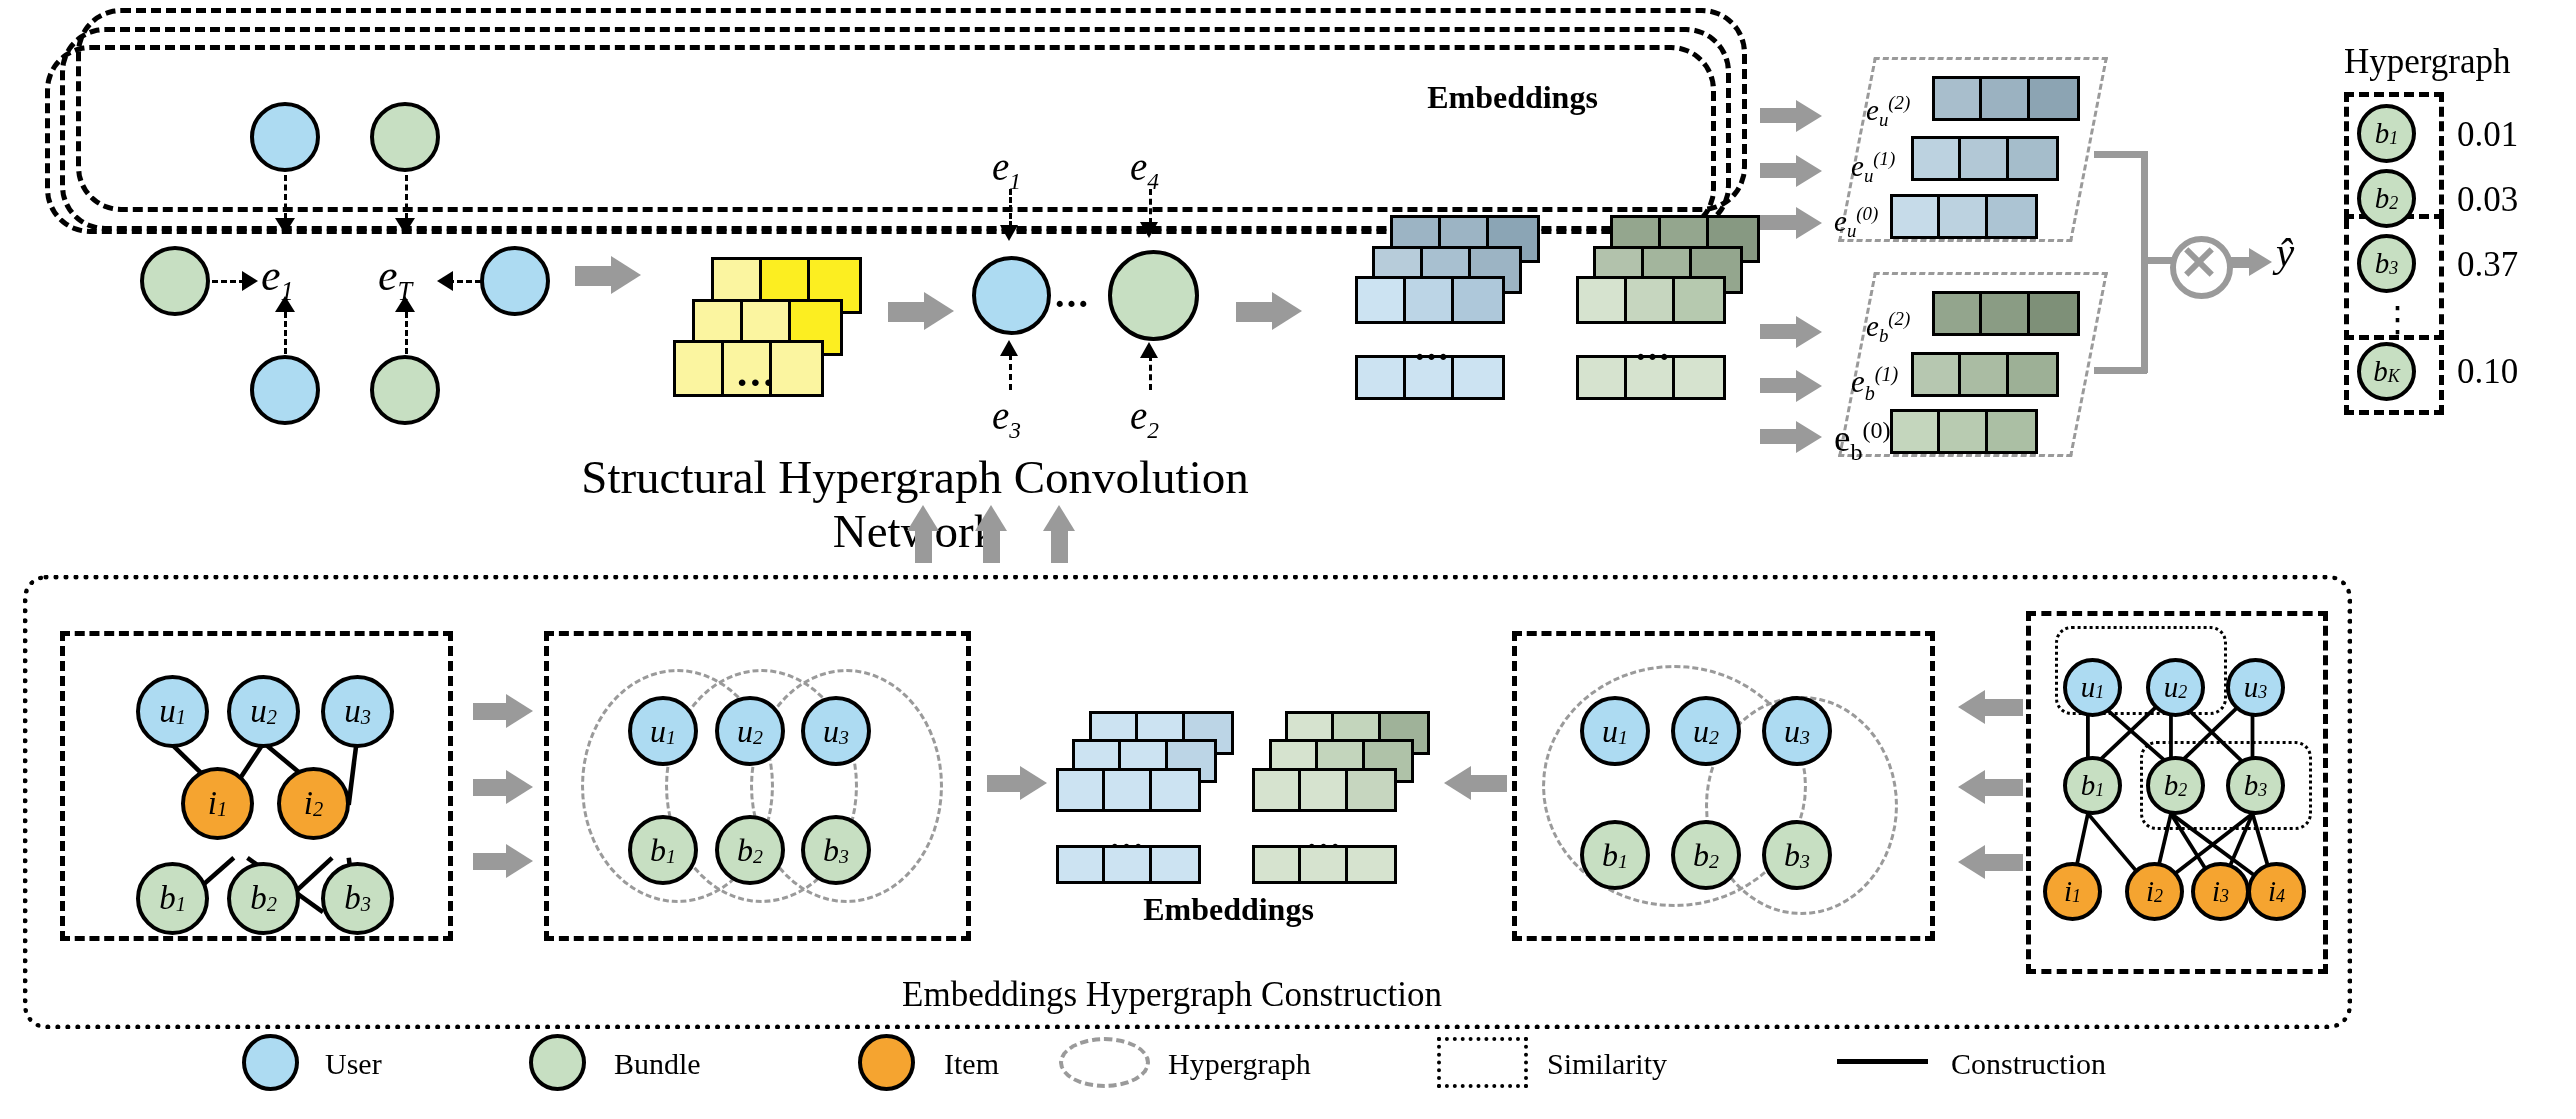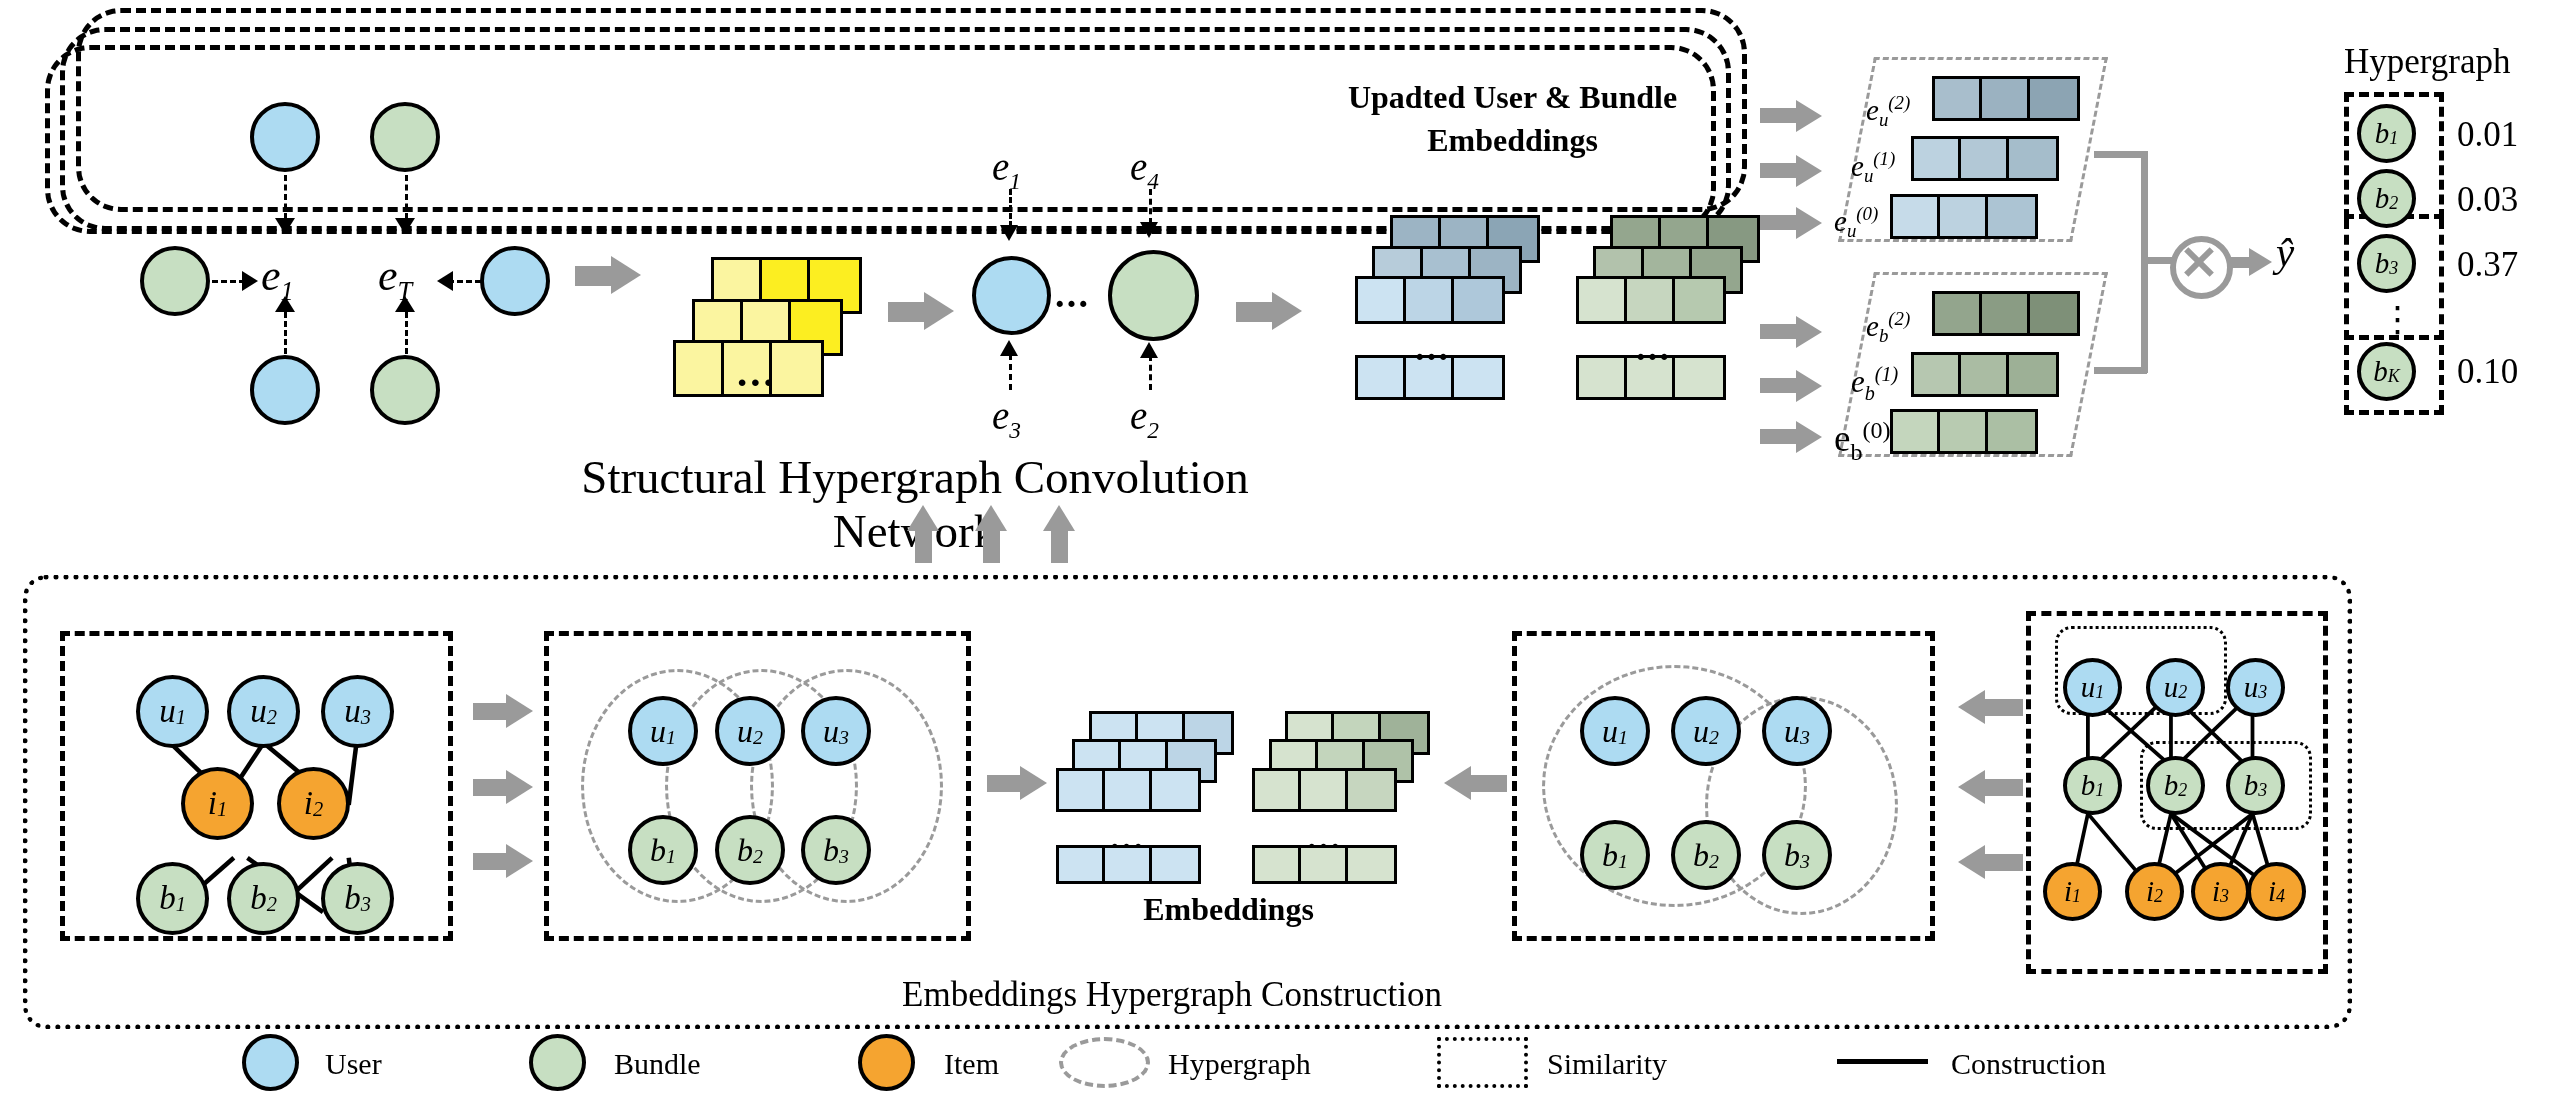--- a/index.html
+++ b/index.html
@@ -135,21 +135,20 @@
 </div>
 <div class="dvline" style="left:1149px;top:355px;height:35px;"></div>
 <div class="abs" style="left:1140px;top:342px;width:0;height:0;border-left:9.8px solid transparent;border-right:9.8px solid transparent;border-bottom:16px solid #000;"></div>
 
 <div class="garrow" style="left:1236px;top:302px;">
   <div class="shaft" style="left:0;top:0;width:39px;height:19.7px;"></div>
   <div class="head" style="left:36px;top:-9.8px;border-top:19.7px solid transparent;border-bottom:19.7px solid transparent;border-left:30px solid #9A9A9A;"></div>
 </div>
 
 <div class="cap" style="left:1331px;top:76px;width:363px;font-size:32px;line-height:1.35;">
-  <div>Upadted User &amp; Bundle</div>
   <div>Embeddings</div>
 </div>
 
 <div class="brickrow" style="left:1390px;top:215px;width:150px;height:48px;">
   <div class="cell" style="width:50px;background:#9CB4C4;"></div>
   <div class="cell" style="width:50px;background:#9CB4C4;"></div>
   <div class="cell" style="width:50px;background:#8BA5B5;"></div>
 </div>
 <div class="brickrow" style="left:1372px;top:246px;width:150px;height:48px;">
   <div class="cell" style="width:50px;background:#B7CCDA;"></div>

